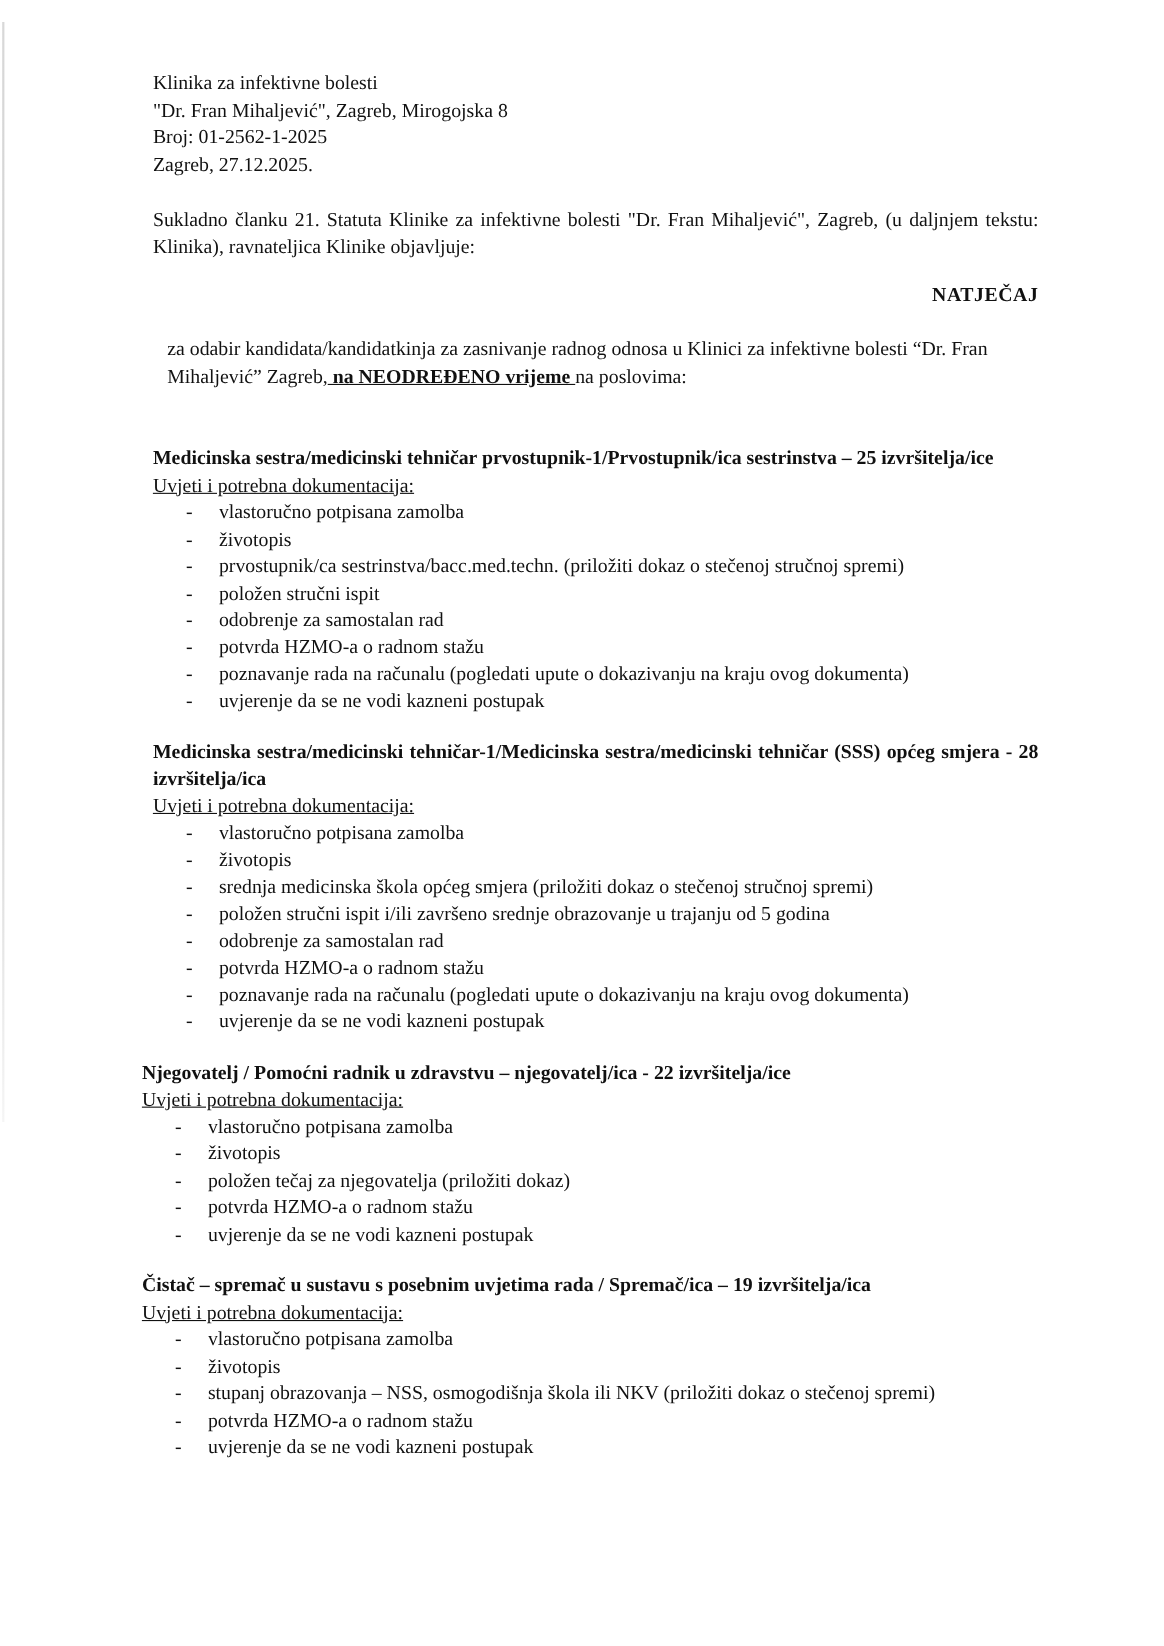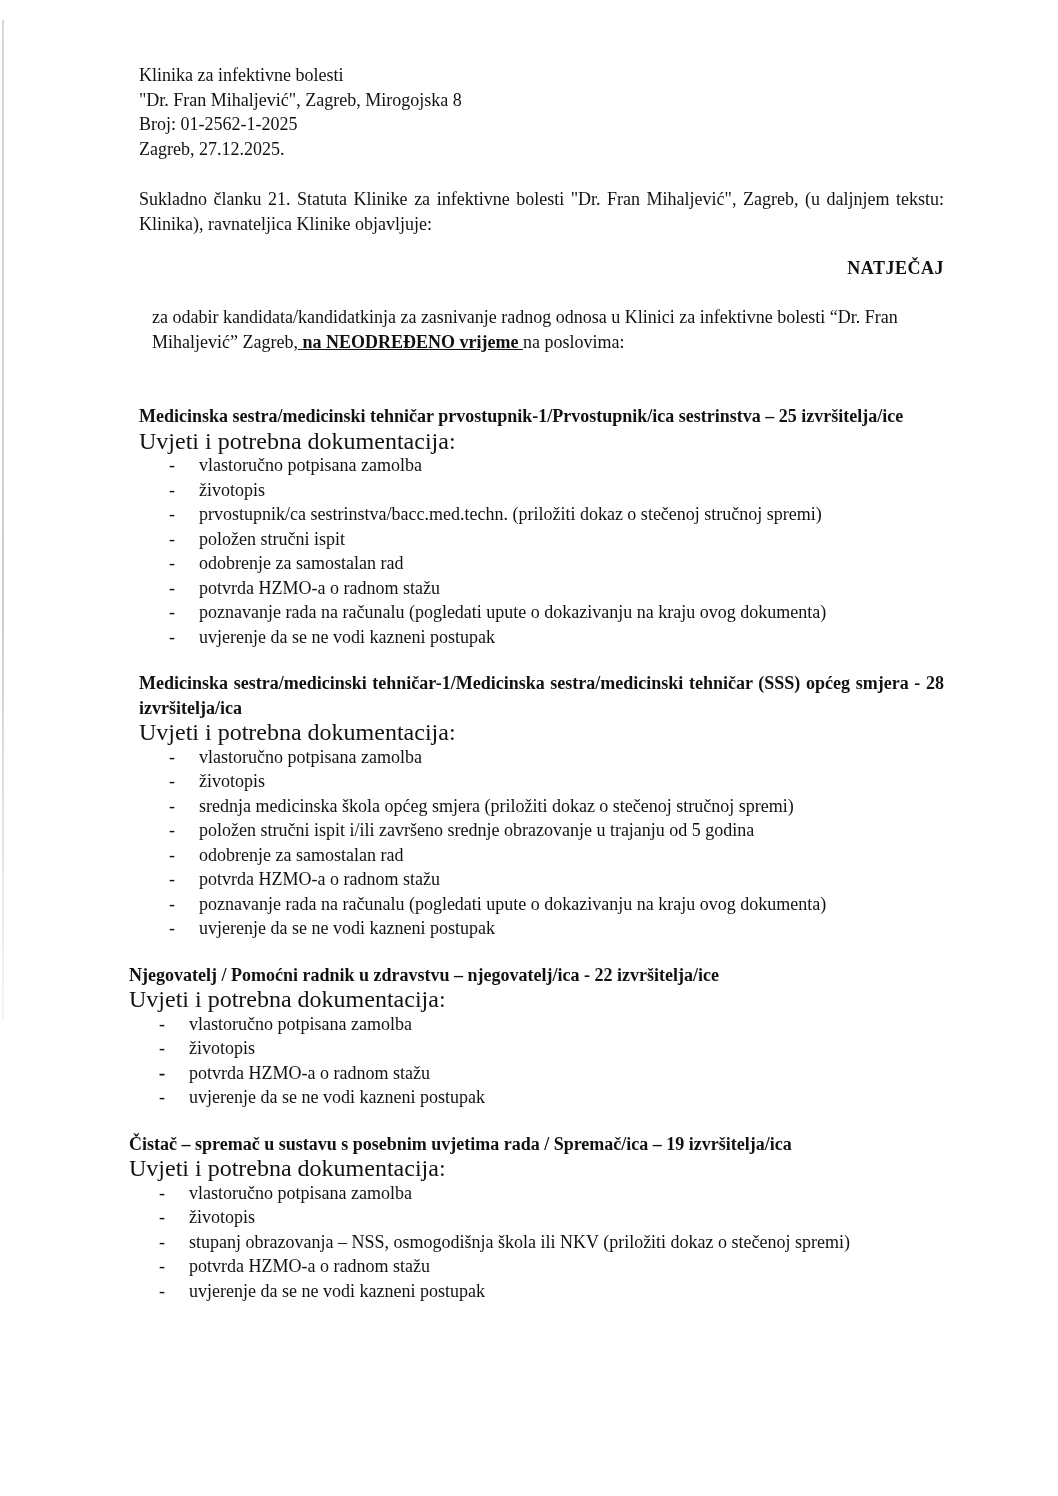--- a/index.html
+++ b/index.html
@@ -60,22 +60,23 @@
     }
     .section { margin-bottom: 22px; }
     .section-title {
       font-weight: bold;
       font-size: 18px;
       line-height: 24.5px;
       text-align: justify;
       text-align-last: left;
     }
     .cond-label {
-      font-size: 24px;
+      font-size: 18px;
       line-height: 24.5px;
+      text-decoration: underline;
     }
     ul.reqs {
       list-style: none;
       margin: 0;
       padding: 0 0 0 30px;
     }
     ul.reqs li {
       position: relative;
       padding-left: 30px;
       font-size: 18px;
@@ -138,21 +139,21 @@
       <li><span class="dash">-</span><span>uvjerenje da se ne vodi kazneni postupak</span></li>
     </ul>
   </div>
 
   <div class="section s3">
     <div class="section-title">Njegovatelj / Pomoćni radnik u zdravstvu – njegovatelj/ica - 22 izvršitelja/ice</div>
     <div class="cond-label">Uvjeti i potrebna dokumentacija:</div>
     <ul class="reqs">
       <li><span class="dash">-</span><span>vlastoručno potpisana zamolba</span></li>
       <li><span class="dash">-</span><span>životopis</span></li>
-      <li><span class="dash">-</span></li>
+      <li><span class="dash">-</span><span>položen tečaj za njegovatelja (priložiti dokaz)</span></li>
       <li><span class="dash">-</span><span>potvrda HZMO-a o radnom stažu</span></li>
       <li><span class="dash">-</span><span>uvjerenje da se ne vodi kazneni postupak</span></li>
     </ul>
   </div>
 
   <div class="section s4">
     <div class="section-title">Čistač – spremač u sustavu s posebnim uvjetima rada / Spremač/ica – 19 izvršitelja/ica</div>
     <div class="cond-label">Uvjeti i potrebna dokumentacija:</div>
     <ul class="reqs">
       <li><span class="dash">-</span><span>vlastoručno potpisana zamolba</span></li>

